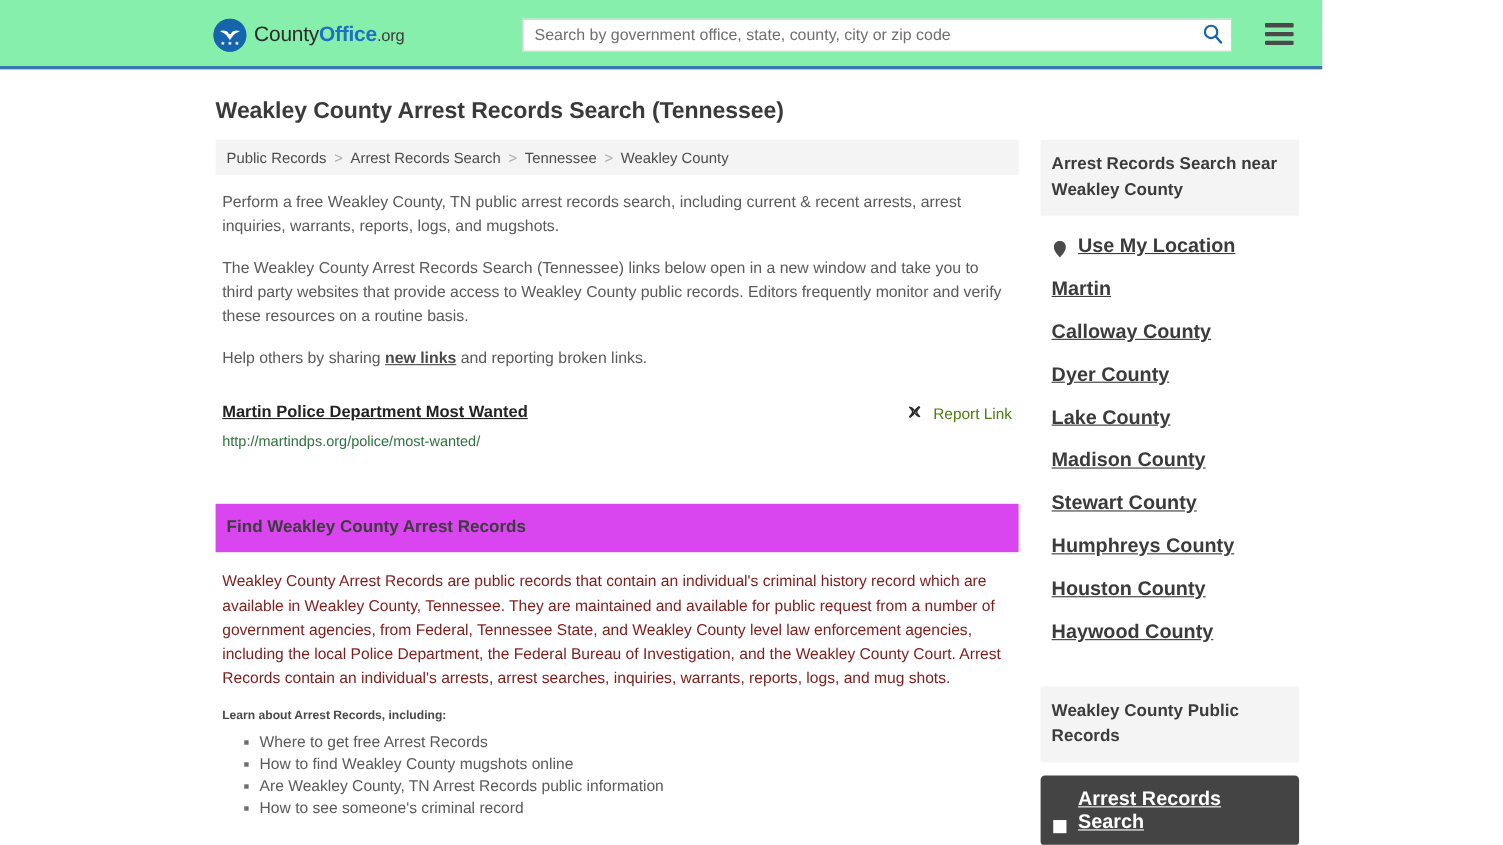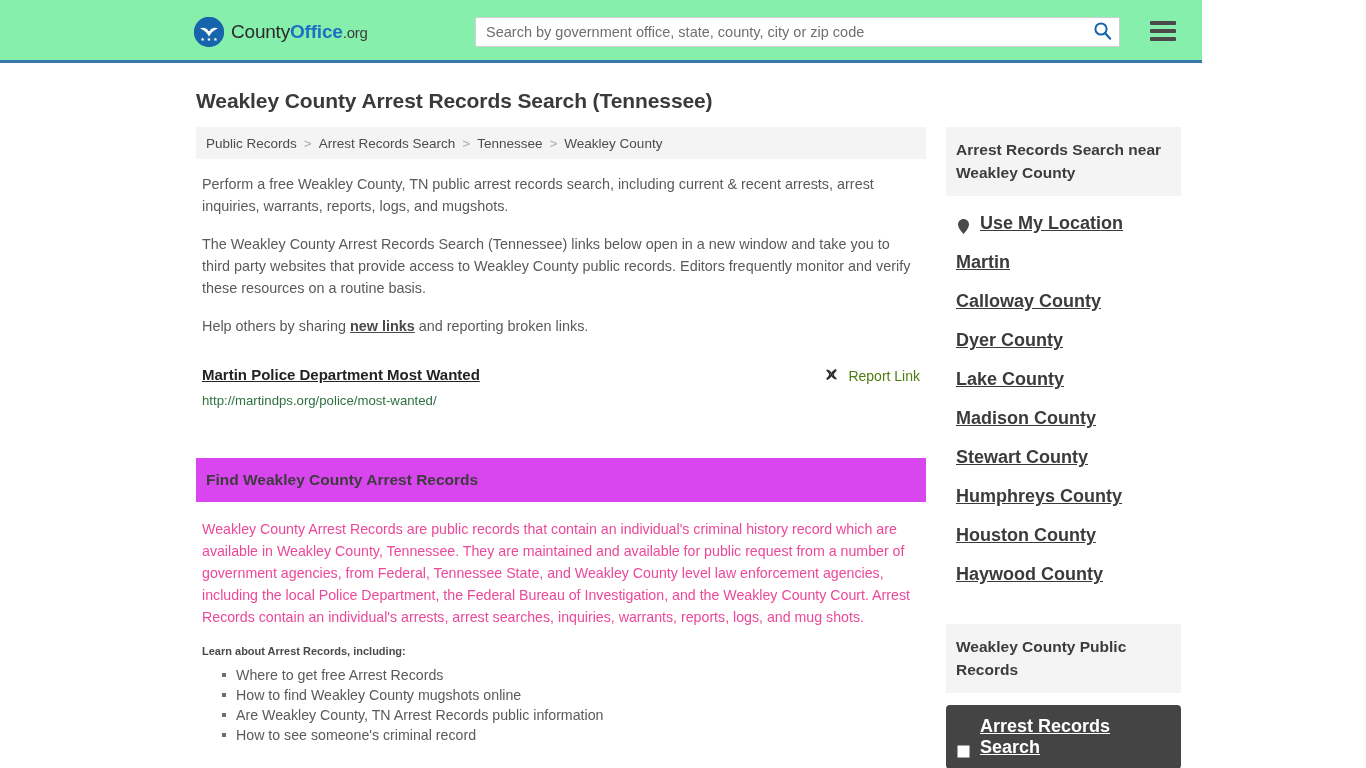--- a/index.html
+++ b/index.html
@@ -198,21 +198,21 @@
     padding: 13px 10px;
     font-size: 15.5px;
     font-weight: bold;
     color: #3c3c3c;
     margin-top: 48px;
   }
   .section-body { padding: 16px 6px 0 6px; }
   .section-body p {
     font-size: 14.2px;
     line-height: 22px;
-    color: #ec4899;
+    color: #7f1d1d;
     margin: 0 0 17px 0;
   }
   .learn-head {
     font-size: 11px;
     font-weight: bold;
     color: #4a4a4a;
     margin: 0 0 8px 0;
   }
   ul.learn-list {
     margin: 0;

